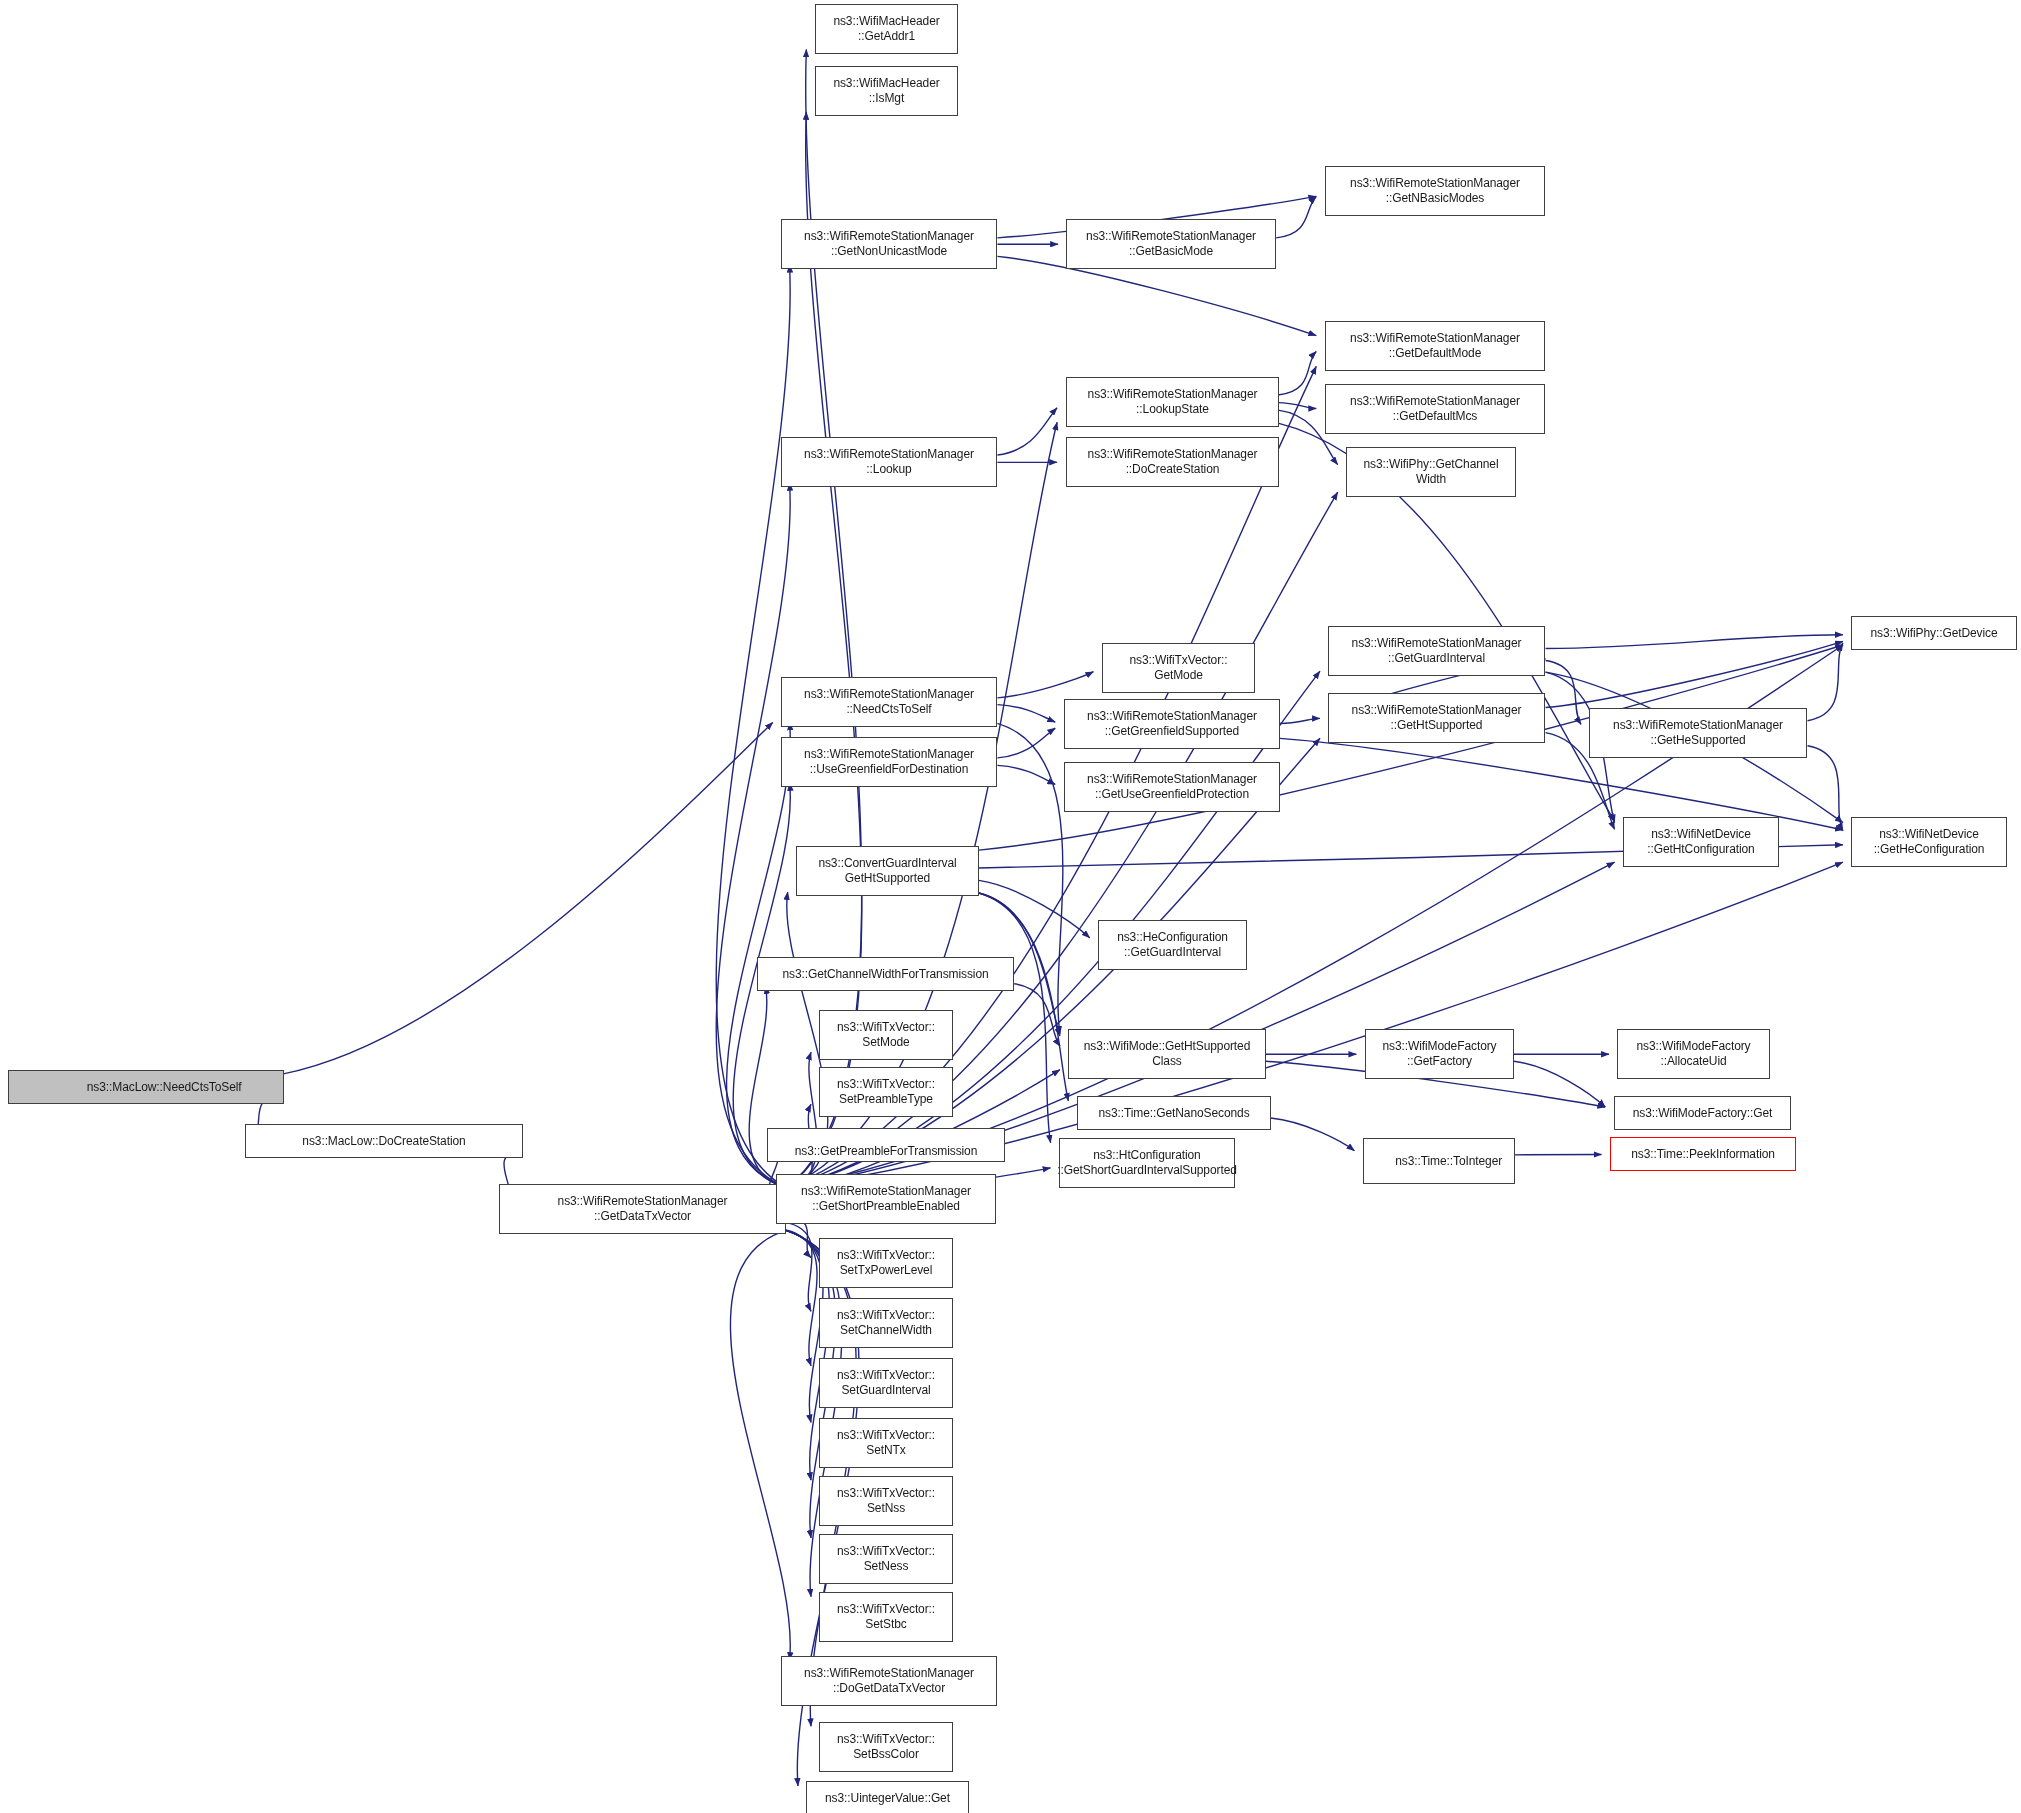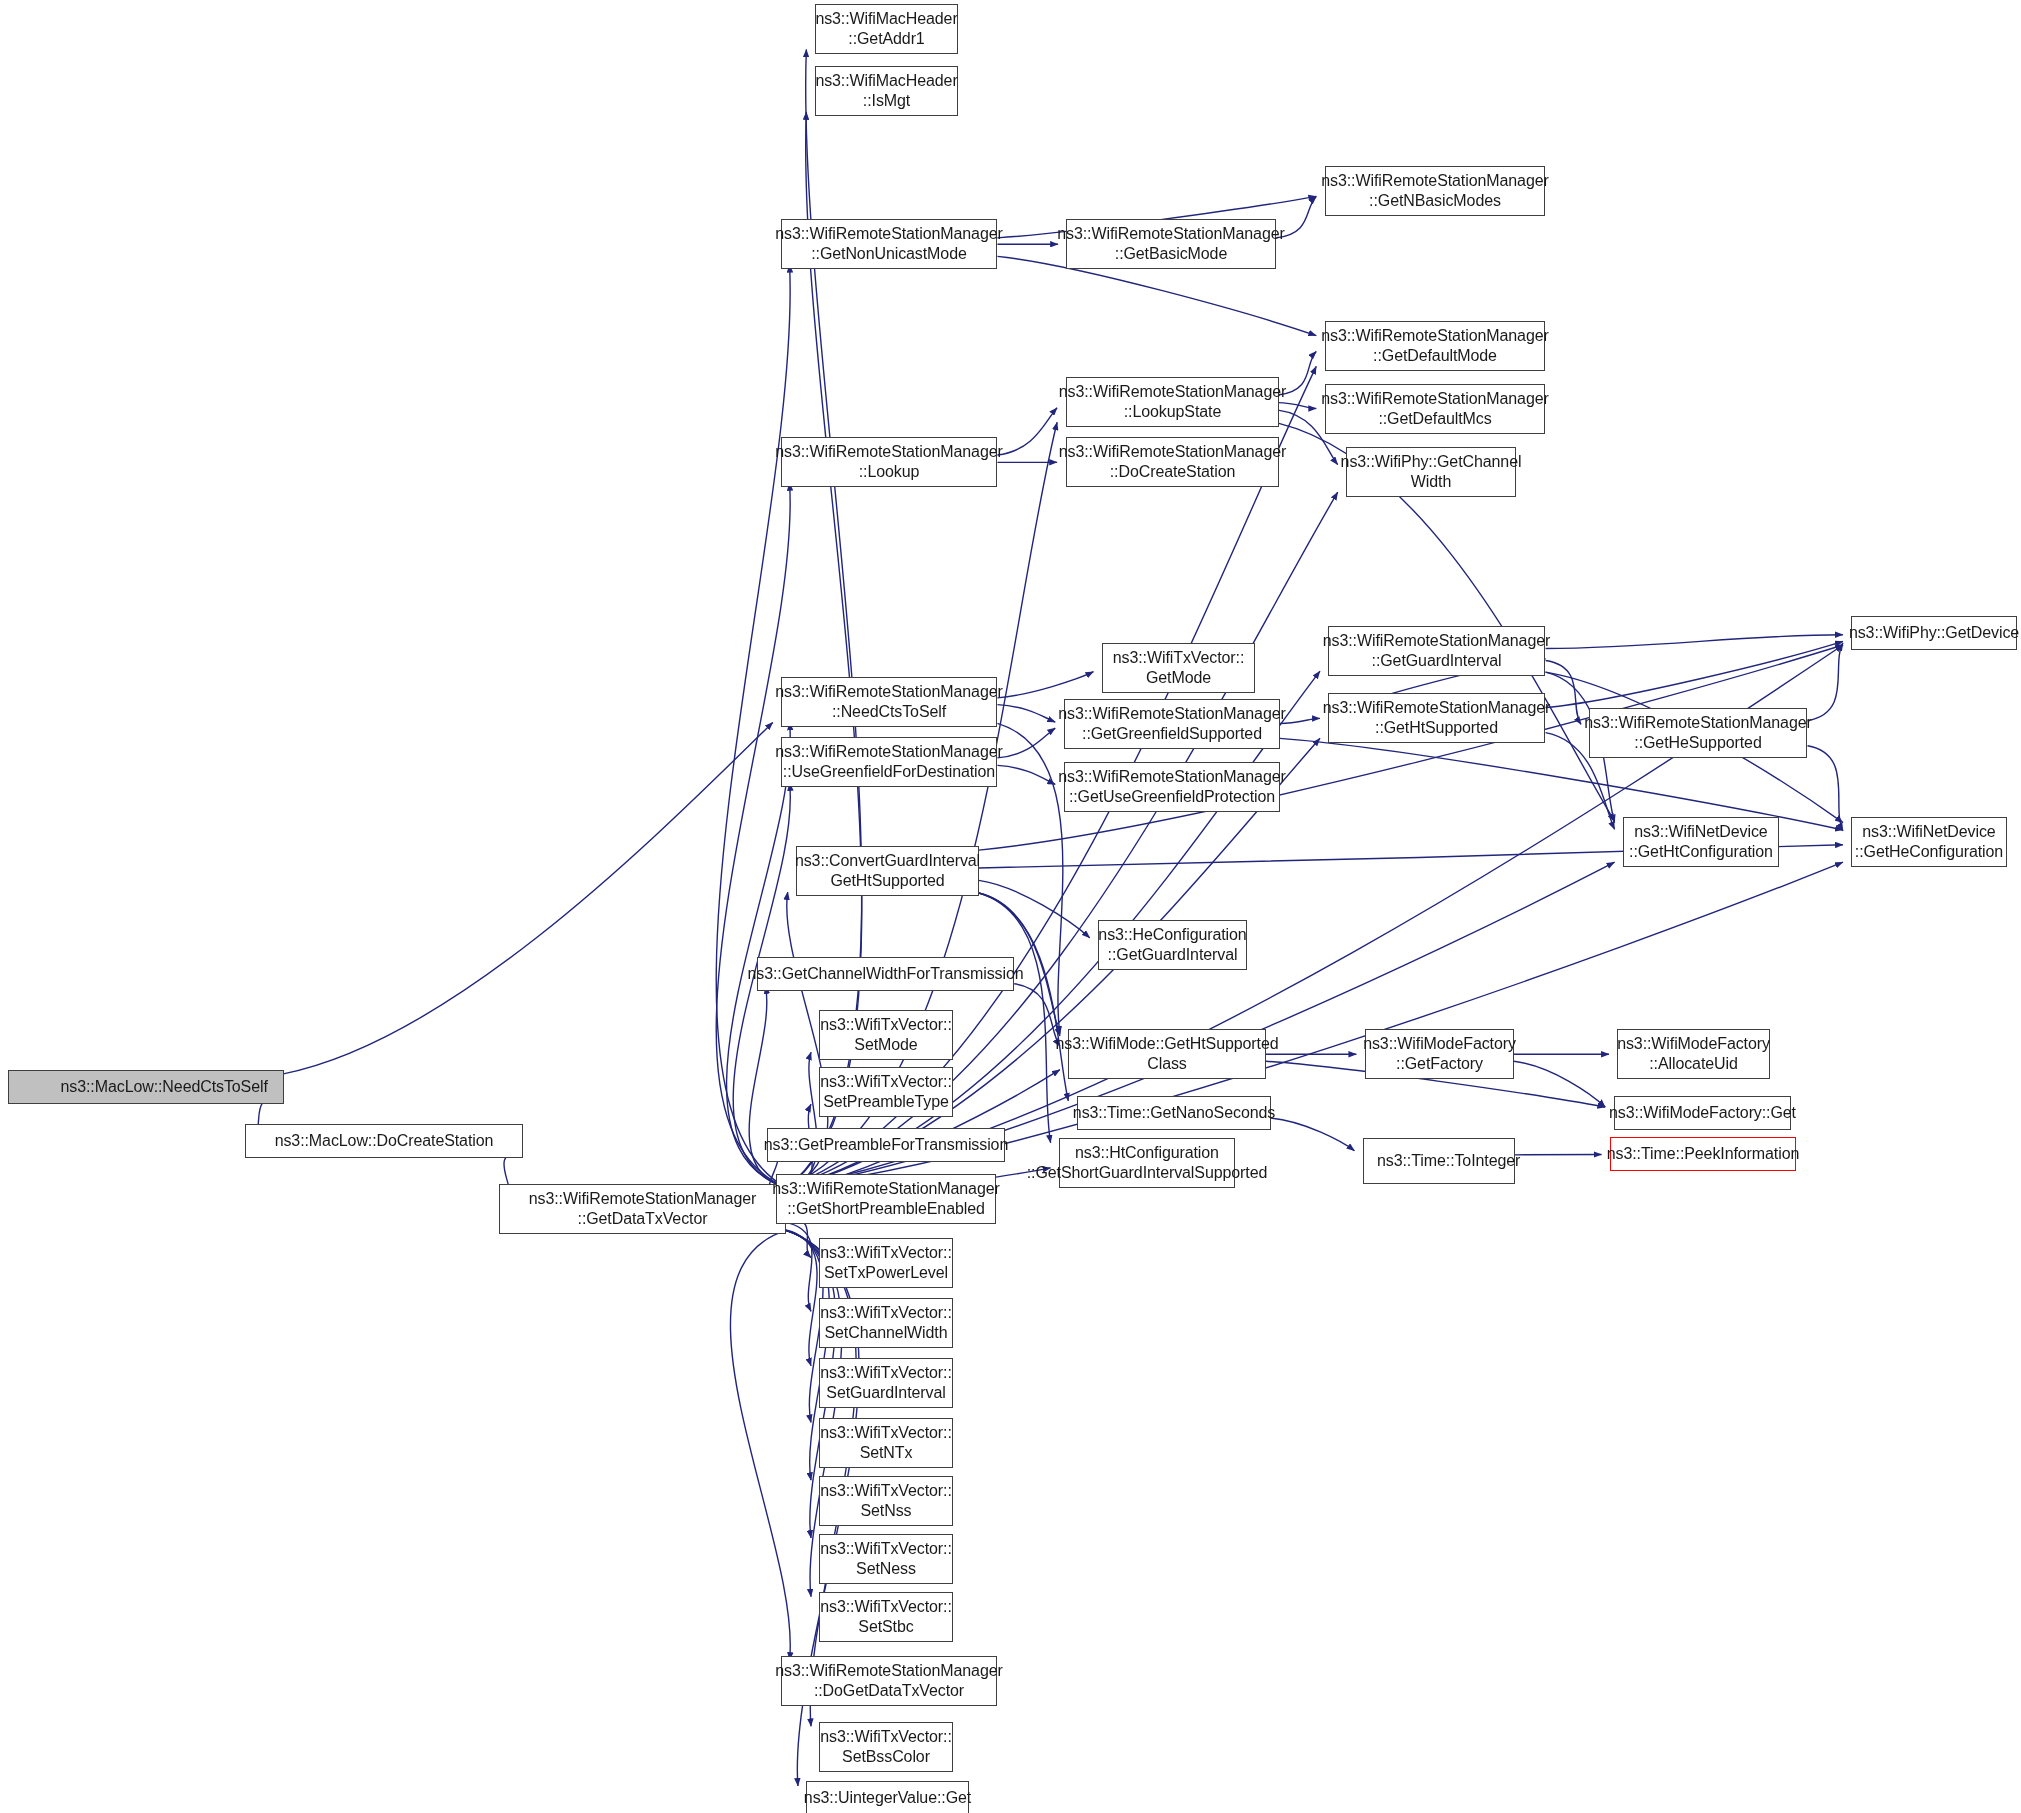--- a/index.html
+++ b/index.html
@@ -23,21 +23,21 @@
     width: 2021px;
     height: 1813px;
     pointer-events: none;
   }
   .node {
     position: absolute;
     box-sizing: border-box;
     border: 0.9px solid #3f3f3f;
     background: #ffffff;
     color: #1a1a1a;
-    font-size: 16px;
+    font-size: 12px;
     line-height: 1.22;
     text-align: center;
     display: flex;
     align-items: center;
     justify-content: center;
     padding: 1.9px 4.7px;
     white-space: pre-line;
     letter-spacing: -0.1px;
     cursor: pointer;
   }
@@ -197,21 +197,21 @@
       <div class="node" style="left: 1068px; top: 1029px; width: 198px; height: 50px;"><span class="lbl">ns3::WifiMode::GetHtSupported
 Class</span></div>
       <div class="node" style="left: 1365px; top: 1029px; width: 149px; height: 50px;"><span class="lbl">ns3::WifiModeFactory
 ::GetFactory</span></div>
       <div class="node" style="left: 1617px; top: 1029px; width: 153px; height: 50px;"><span class="lbl">ns3::WifiModeFactory
 ::AllocateUid</span></div>
       <div class="node" style="left: 819px; top: 1067px; width: 134px; height: 50px;"><span class="lbl">ns3::WifiTxVector::
 SetPreambleType</span></div>
       <div class="node" style="left: 1077px; top: 1096px; width: 194px; height: 34px;"><span class="lbl">ns3::Time::GetNanoSeconds</span></div>
       <div class="node" style="left: 1614px; top: 1096px; width: 177px; height: 34px;"><span class="lbl">ns3::WifiModeFactory::Get</span></div>
-      <div class="node" style="left: 767px; top: 1128px; width: 238px; height: 34px;"><span class="lbl">ns3::GetPreambleForTransmission</span></div>
+      <div class="node" style="left: 767px; top: 1128px; width: 238px; height: 34px; align-items: flex-end;"><span class="lbl">ns3::GetPreambleForTransmission</span></div>
       <div class="node" style="left: 1059px; top: 1138px; width: 176px; height: 50px;"><span class="lbl">ns3::HtConfiguration
 ::GetShortGuardIntervalSupported</span></div>
       <div class="node" style="left: 1363px; top: 1138px; width: 152px; height: 46px; padding-left: 24px;"><span class="lbl">ns3::Time::ToInteger</span></div>
       <div class="node highlight" style="left: 1610px; top: 1137px; width: 186px; height: 34px;"><span class="lbl">ns3::Time::PeekInformation</span></div>
       <div class="node" style="left: 776px; top: 1174px; width: 220px; height: 50px;"><span class="lbl">ns3::WifiRemoteStationManager
 ::GetShortPreambleEnabled</span></div>
       <div class="node" style="left: 819px; top: 1238px; width: 134px; height: 50px;"><span class="lbl">ns3::WifiTxVector::
 SetTxPowerLevel</span></div>
       <div class="node" style="left: 819px; top: 1298px; width: 134px; height: 50px;"><span class="lbl">ns3::WifiTxVector::
 SetChannelWidth</span></div>

